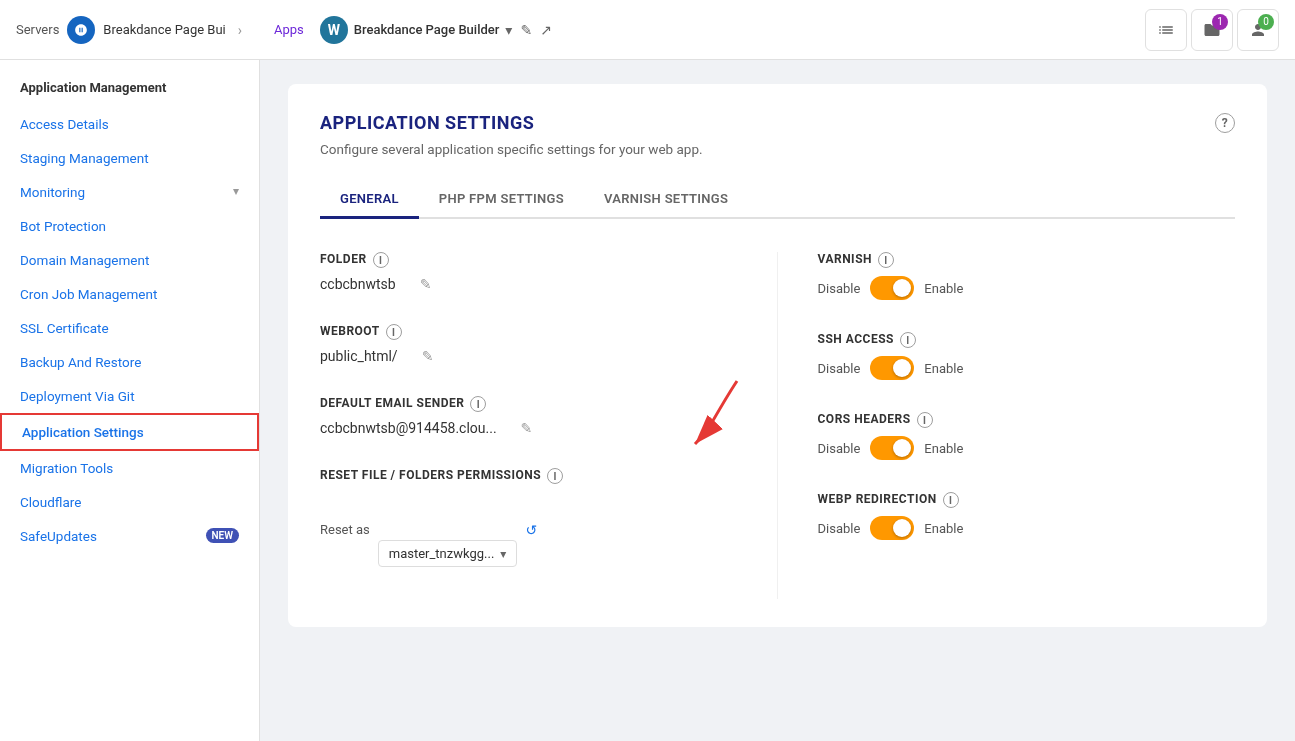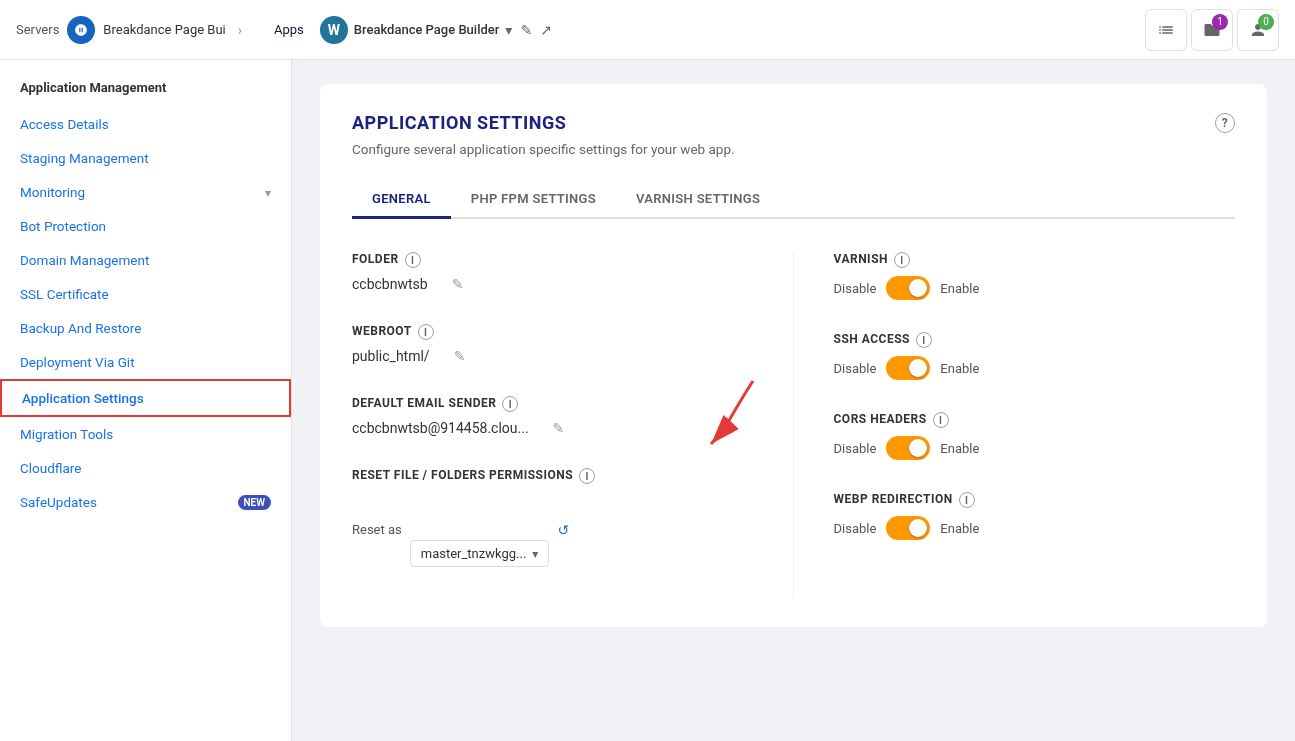--- a/index.html
+++ b/index.html
@@ -5,38 +5,38 @@
     * { box-sizing: border-box; margin: 0; padding: 0; }
     body { font-family: -apple-system, BlinkMacSystemFont, 'Segoe UI', Roboto, sans-serif; background: #f0f2f5; font-size: 14px; color: #333; }
 
     
     .top-nav { background: #fff; border-bottom: 1px solid #e0e0e0; display: flex; align-items: center; padding: 0 16px; height: 60px; justify-content: space-between; gap: 21px; }
     .top-nav-left { display: flex; align-items: center; gap: 8px; }
     .breadcrumb-servers { color: #555; font-size: 13px; }
     .server-name { font-size: 13px; color: #333; display: flex; align-items: center; gap: 6px; }
     .server-icon { width: 28px; height: 28px; background: #1565c0; border-radius: 50%; display: flex; align-items: center; justify-content: center; }
     .server-icon svg { fill: #fff; }
-    .apps-label { color: #0f172a; font-size: 13px; margin-left: 20px; }
+    .apps-label { color: #6d28d9; font-size: 13px; margin-left: 20px; }
     .app-section { display: flex; align-items: center; gap: 6px; margin-left: 8px; }
     .wp-icon { width: 28px; height: 28px; background: #21759b; border-radius: 50%; display: flex; align-items: center; justify-content: center; color: #fff; font-size: 14px; font-weight: bold; }
     .app-name { color: #333; font-size: 13px; font-weight: 500; }
     .app-actions { display: flex; align-items: center; gap: 8px; color: #666; }
     .app-actions span { cursor: pointer; font-size: 14px; }
     .top-nav-right { display: flex; align-items: center; gap: 4px; }
     .nav-icon-btn { width: 42px; height: 42px; border: 1px solid #e0e0e0; border-radius: 6px; background: #fff; display: flex; align-items: center; justify-content: center; cursor: pointer; position: relative; }
     .nav-icon-btn .badge { position: absolute; top: 4px; right: 4px; background: #9c27b0; color: #fff; border-radius: 50%; width: 16px; height: 16px; font-size: 10px; display: flex; align-items: center; justify-content: center; }
     .nav-icon-btn .badge-green { background: #4caf50; }
 
     
     .layout { display: flex; min-height: calc(100vh - 60px); }
 
     
-    .sidebar { width: 292px; background: #fff; border-right: 1px solid #e0e0e0; padding: 20px 0; flex-shrink: 0; }
+    .sidebar { width: 260px; background: #fff; border-right: 1px solid #e0e0e0; padding: 20px 0; flex-shrink: 0; }
     .sidebar-section-title { font-size: 13px; font-weight: 700; color: #333; padding: 0 20px 12px; text-transform: none; letter-spacing: 0; }
-    .sidebar-item { padding: 9px 20px; cursor: pointer; color: #1a73e8; font-size: 13.5px; display: flex; align-items: flex-end; justify-content: space-between; }
+    .sidebar-item { padding: 9px 20px; cursor: pointer; color: #1a73e8; font-size: 13.5px; display: flex; align-items: flex-start; justify-content: space-between; }
     .sidebar-item.active { background: #fff; border: 2px solid #e53935; color: #1a73e8; font-weight: 500; }
     .sidebar-item .chevron { color: #999; font-size: 12px; }
     .sidebar-item-badge { background: #3f51b5; color: #fff; font-size: 10px; padding: 2px 6px; border-radius: 10px; font-weight: 600; }
 
     
     .main { flex: 1; padding: 24px 28px; }
     .content-card { background: #fff; border-radius: 8px; padding: 28px 32px; }
     .page-title { font-size: 18px; font-weight: 700; color: #1a237e; letter-spacing: 0.5px; text-transform: uppercase; margin-bottom: 8px; display: flex; align-items: center; justify-content: space-between; }
     .page-subtitle { color: #666; font-size: 13.5px; margin-bottom: 24px; }
     .help-icon { width: 20px; height: 20px; border: 1px solid #9e9e9e; border-radius: 50%; display: flex; align-items: center; justify-content: center; color: #666; font-size: 12px; cursor: pointer; }
@@ -136,20 +136,23 @@
       <span>Monitoring</span>
       <span class="chevron">▾</span>
     </div>
     <div class="sidebar-item">
       <span>Bot Protection</span>
     </div>
     <div class="sidebar-item">
       <span>Domain Management</span>
     </div>
     <div class="sidebar-item">
+      <span>Cron Job Management</span>
+    </div>
+    <div class="sidebar-item">
       <span>SSL Certificate</span>
     </div>
     <div class="sidebar-item">
       <span>Backup And Restore</span>
     </div>
     <div class="sidebar-item">
       <span>Deployment Via Git</span>
     </div>
     <div class="sidebar-item active">
       <span>Application Settings</span>

